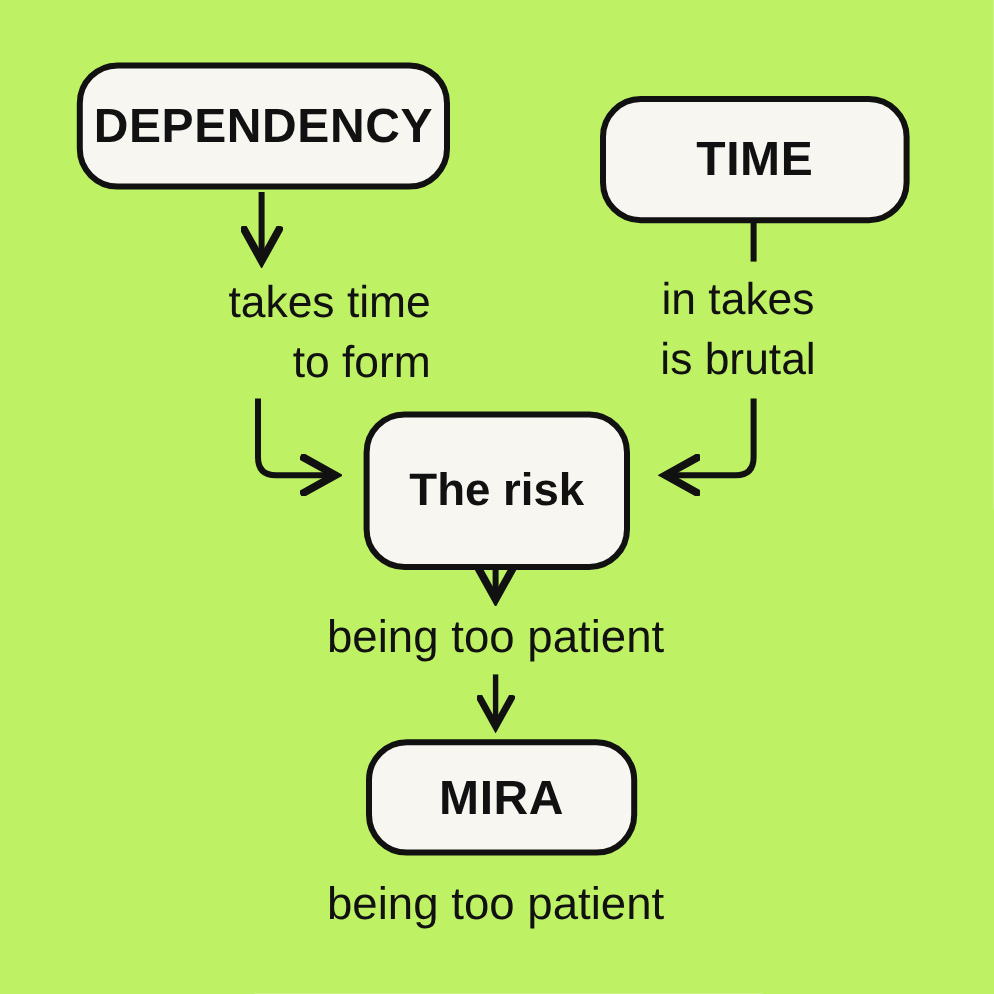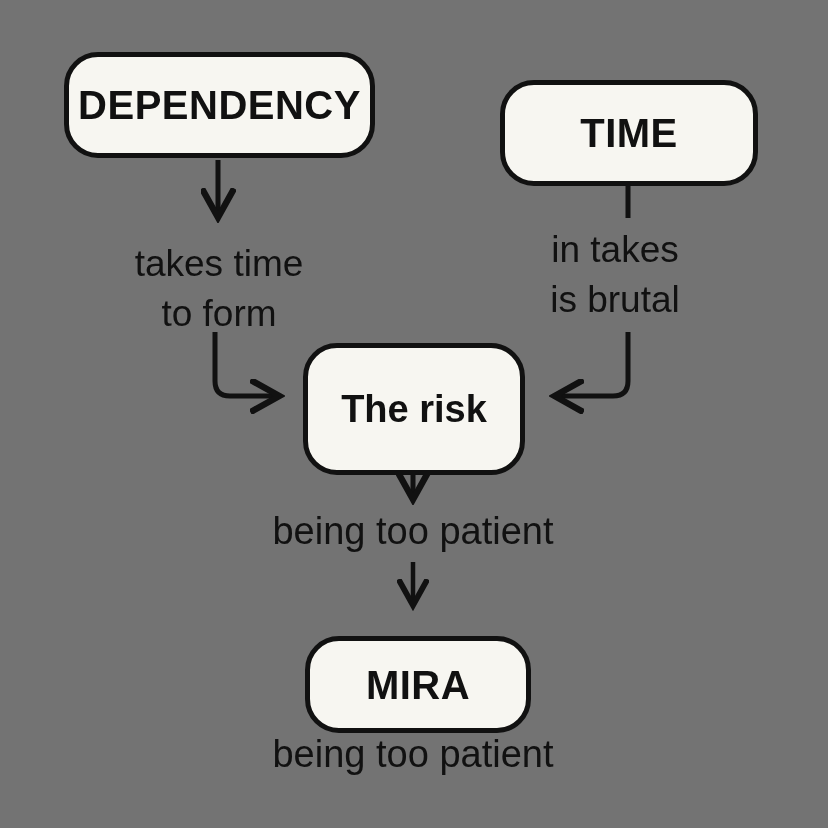--- a/index.html
+++ b/index.html
@@ -11,21 +11,21 @@
     height: 828px;
     overflow: hidden;
     background: #f7f6f1;
     font-family: "Liberation Sans", sans-serif;
     color: #111111;
   }
   #canvas {
     position: relative;
     width: 828px;
     height: 828px;
-    background: #737373;
+    background: #bef264;
   }
   .svg-layer {
     position: absolute;
     left: 0;
     top: 0;
     width: 828px;
     height: 828px;
   }
   .node {
     position: absolute;
@@ -50,33 +50,33 @@
   }
   .node-mixed .node-label {
     font-weight: bold;
     font-size: 38px;
     letter-spacing: 0px;
   }
   
   #node-dependency { left: 64px;  top: 52px;  width: 311px; height: 106px; }
   #node-time       { left: 500px; top: 52px;  width: 258px; height: 106px; margin-top: 28px; }
   #node-risk       { left: 303px; top: 343px; width: 222px; height: 132px; }
-  #node-mira       { left: 305px; top: 616px; width: 226px; height: 97px; margin-top: 20px; }
+  #node-mira       { left: 305px; top: 616px; width: 226px; height: 97px; }
 
   .edge-label {
     position: absolute;
     text-align: center;
     font-size: 37px;
     line-height: 50px;
     font-weight: normal;
     color: #111111;
     white-space: pre-line;
     z-index: 2;
   }
-  #label-takes-time { left: 79px;  top: 239px; width: 280px; }
+  #label-takes-time { left: 79px;  top: 227px; width: 280px; text-align: right; }
   #label-in-crypto  { left: 475px; top: 225px; width: 280px; }
   #label-being-too-patient-1 { left: 213px; top: 508px; width: 400px; line-height: 46px; font-size: 38px; }
   #caption-being-too-patient-2 { left: 213px; top: 731px; width: 400px; line-height: 46px; font-size: 38px; }
 </style>
 </head>
 <body>
 
 <div id="canvas">
 
   <svg class="svg-layer" viewBox="0 0 828 828">

